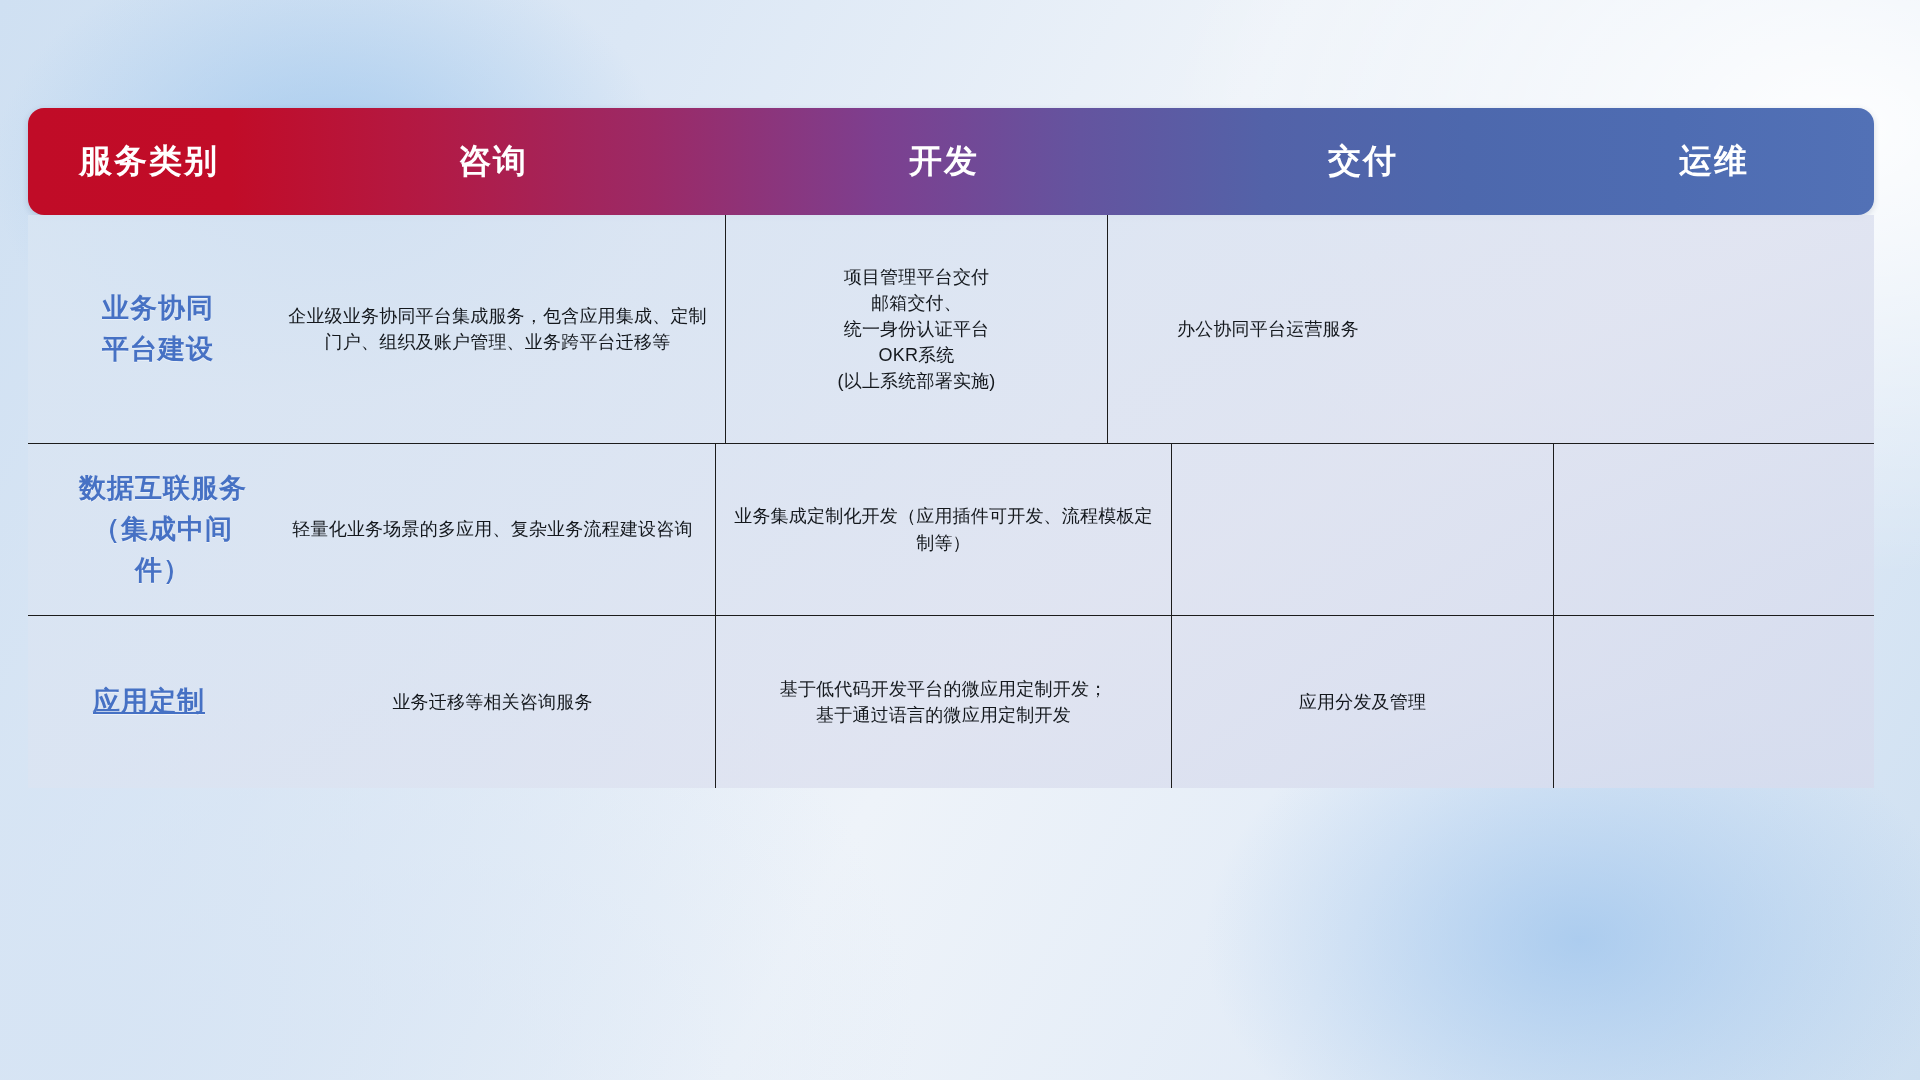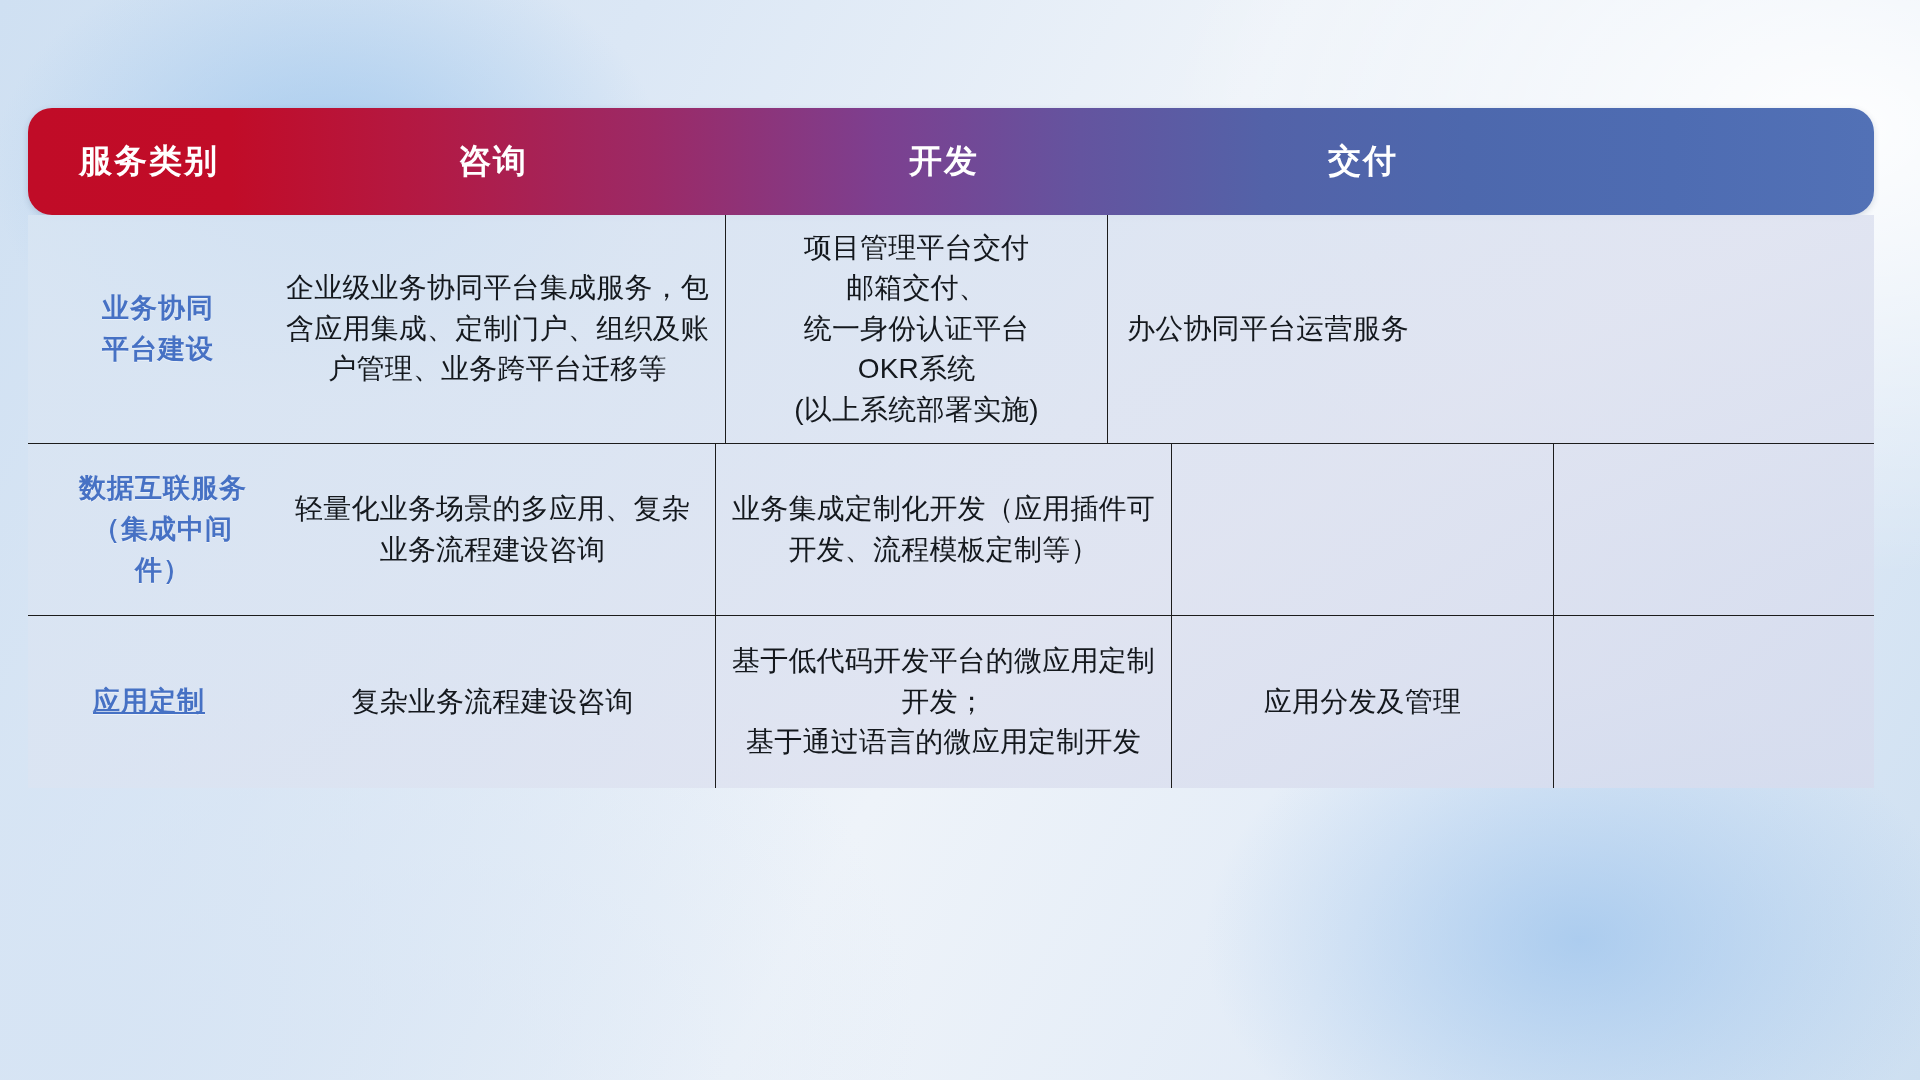--- a/index.html
+++ b/index.html
@@ -33,21 +33,21 @@
     left: 28px;
     top: 108px;
     width: 1846px;
     height: 680px;
   }
 
   
   .header-bar {
     position: relative;
     height: 107px;
-    border-radius: 24px;
+    border-radius: 16px;
     background: linear-gradient(90deg,
         #c00c27 0%,
         #c10c28 11%,
         #b21a45 22%,
         #9b2a67 34%,
         #7d3f8f 46%,
         #64549f 57%,
         #5362a8 67%,
         #4d68ad 78%,
         #4e6cb2 89%,
@@ -98,21 +98,21 @@
   .cat-label {
     color: #4671c4;
     font-size: 27px;
     font-weight: 700;
     line-height: 1.52;
     letter-spacing: 1px;
     text-shadow: 0 1px 0 rgba(255,255,255,0.45);
   }
   .cell-text {
     color: #14181d;
-    font-size: 28px;
+    font-size: 18px;
     line-height: 1.45;
     letter-spacing: 0.2px;
   }
 
   
   .c1 { width: 242px; }
   .c2 { width: 446px; }
   .c3 { width: 456px; }
   .c4 { width: 382px; }
   .c5 { width: 320px; }
@@ -128,20 +128,21 @@
 <div class="bg-glow-tl"></div>
 <div class="bg-glow-br"></div>
 
 <div class="table-wrap">
 
   <div class="header-bar">
     <div class="hcell c1">服务类别</div>
     <div class="hcell c2">咨询</div>
     <div class="hcell c3">开发</div>
     <div class="hcell c4">交付</div>
+    <div class="hcell c5">运维</div>
   </div>
 
   <div class="body-panel">
 
     <div class="trow r1">
       <div class="tcell c1 no-rule">
         <div class="cat-label" style="white-space: pre-line; margin-left: 18px;">业务协同
 平台建设</div>
       </div>
       <div class="tcell c3">
@@ -176,21 +177,21 @@
       <div class="tcell c5 last">
         <div class="cell-text"></div>
       </div>
     </div>
 
     <div class="trow r3 last">
       <div class="tcell c1 no-rule">
         <div class="cat-label" style="white-space: pre-line; text-decoration: underline;">应用定制</div>
       </div>
       <div class="tcell c2">
-        <div class="cell-text">复杂业务流程建设咨询</div>
+        <div class="cell-text">业务迁移等相关咨询服务</div>
       </div>
       <div class="tcell c3">
         <div class="cell-text" style="white-space: pre-line;">基于低代码开发平台的微应用定制开发；
 基于通过语言的微应用定制开发</div>
       </div>
       <div class="tcell c4">
         <div class="cell-text" style="white-space: pre-line;">应用分发及管理</div>
       </div>
       <div class="tcell c5 last">
         <div class="cell-text"></div>

